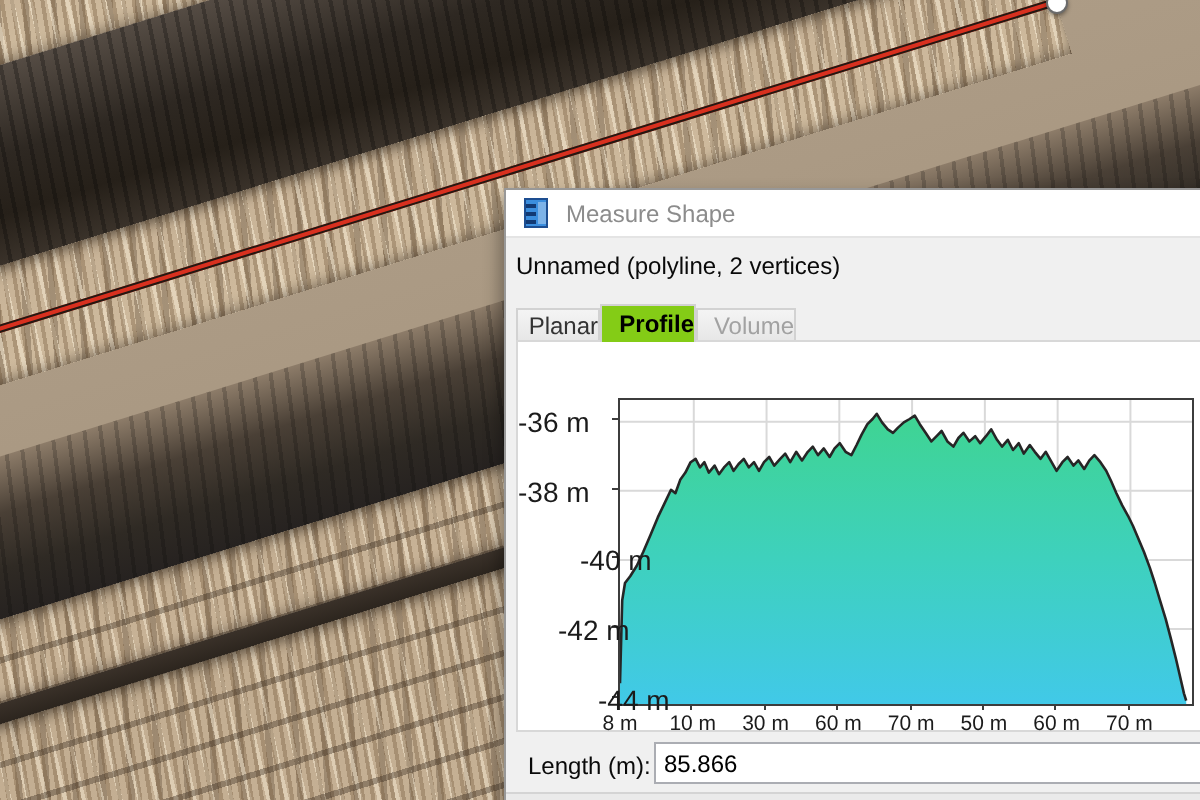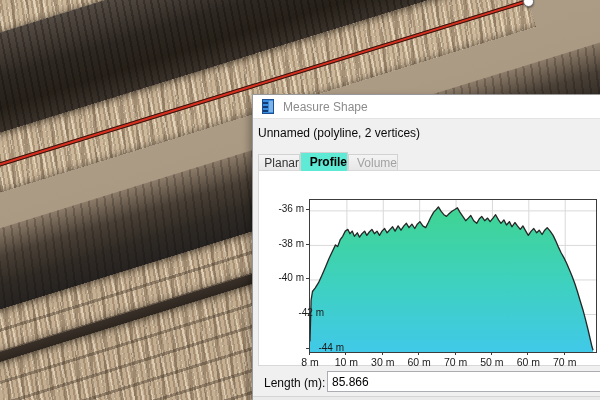--- a/index.html
+++ b/index.html
@@ -48,31 +48,31 @@
       box-shadow:-3px 3px 7px rgba(0,0,0,0.28);}
   .titlebar{position:absolute;left:0;top:0;width:100%;height:23px;background:#ffffff;
       border-bottom:1px solid #e4e4e4;}
   .title-icon{position:absolute;left:9px;top:4px;width:12px;height:15px;}
   .title-text{position:absolute;left:30px;top:5px;font-size:12px;color:#8c8c8c;}
   .subtitle{position:absolute;left:5px;top:31px;font-size:12px;color:#0a0a0a;}
   .tabstrip{position:absolute;left:5px;top:57px;height:19px;}
   .tab{position:absolute;top:2px;height:16px;box-sizing:border-box;border:1px solid #d2d2d2;
       border-bottom:none;background:linear-gradient(#f4f4f4,#e7e7e7);
       font-size:12px;color:#333;text-align:right;line-height:16px;}
-  .tab.active{top:0;height:19px;background:#5eead4;font-weight:bold;color:#000;z-index:3;line-height:19px;}
+  .tab.active{top:0;height:19px;background:#84cc16;font-weight:bold;color:#000;z-index:3;line-height:19px;}
   .tab.disabled{color:#a2a2a2;}
   .tab-planar{left:0;width:42px;}
   .tab-profile{left:42px;width:48px;}
   .tab-volume{left:90px;width:50px;}
   .tabpage{position:absolute;left:5px;top:75px;width:365px;height:196px;background:#fff;
       border:1px solid #d8d8d8;box-sizing:border-box;z-index:2;}
   .plot{position:absolute;left:50px;top:28px;width:286px;height:152px;background:#fff;
       border:1px solid #3c3c3c;}
   .xlab{position:absolute;transform:translateX(-50%);font-size:10.5px;color:#1b1b1b;white-space:nowrap;}
-  .ylab{position:absolute;left:0;width:45px;text-align:right;font-size:10px;color:#1b1b1b;white-space:nowrap;}
+  .ylab{position:absolute;left:0;width:45px;font-size:14px;color:#1b1b1b;white-space:nowrap;}
   .tick{position:absolute;background:#3c3c3c;}
   .length-row-label{position:absolute;left:11px;top:281px;font-size:12px;color:#0a0a0a;}
   .length-input{position:absolute;left:74px;top:276px;height:21px;width:300px;box-sizing:border-box;
       border:1px solid #abadb3;background:#fff;font-family:"Liberation Sans",sans-serif;
       font-size:12px;color:#000;padding:0 4px;}
   .footer{position:absolute;left:0;top:301px;width:100%;height:29px;background:#eaeaea;
       border-top:1px solid #d4d4d4;}
 </style>
 </head>
 <body>
@@ -152,21 +152,21 @@
         <div class="xlab" style="left: 232.934px; top: 185px;">50 m</div>
         <div class="tick" style="left: 268.321px; top: 181px; width: 1px; height: 3px;"></div>
         <div class="xlab" style="left: 269.321px; top: 185px;">60 m</div>
         <div class="tick" style="left: 304.707px; top: 181px; width: 1px; height: 3px;"></div>
         <div class="xlab" style="left: 305.707px; top: 185px;">70 m</div>
         <div class="tick" style="left: 47px; top: 38.3636px; width: 3px; height: 1px;"></div>
         <div class="ylab" style="top: 32.3636px;">-36 m</div>
         <div class="tick" style="left: 47px; top: 72.9091px; width: 3px; height: 1px;"></div>
         <div class="ylab" style="top: 66.9091px;">-38 m</div>
         <div class="tick" style="left: 47px; top: 107.455px; width: 3px; height: 1px;"></div>
-        <div class="ylab" style="top: 101.455px;">-40 m</div>
+        <div class="ylab" style="top: 101.455px; padding-left: 31px;">-40 m</div>
         <div class="tick" style="left: 47px; top: 142px; width: 3px; height: 1px;"></div>
         <div class="ylab" style="top: 136px; padding-left: 20px;">-42 m</div>
         <div class="tick" style="left: 47px; top: 176.545px; width: 3px; height: 1px;"></div>
         <div class="ylab" style="top: 170.545px; margin-left: 40px;">-44 m</div>
       </div>
 
     <span class="length-row-label">Length (m):</span>
     <input class="length-input" type="text" value="85.866" style="">
 
     <div class="footer"></div>

